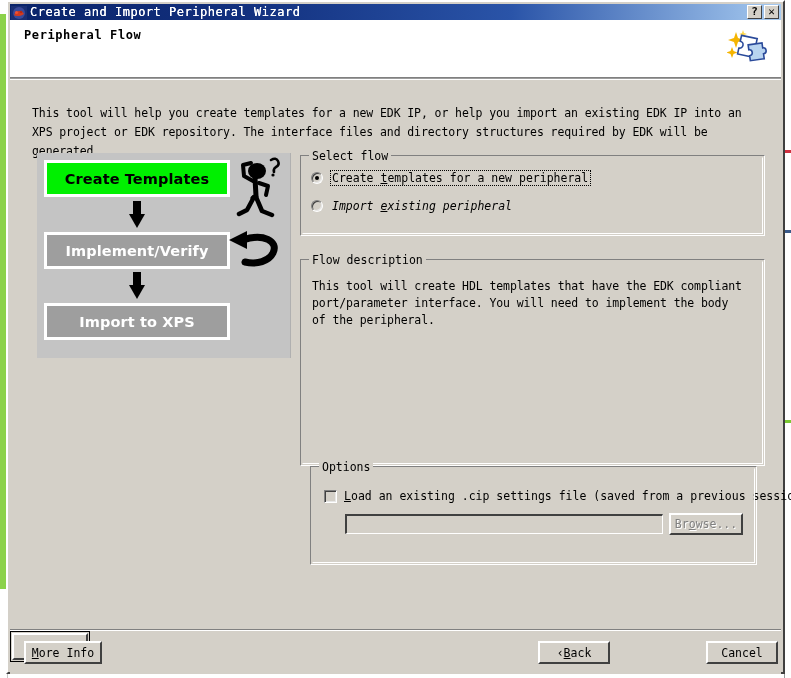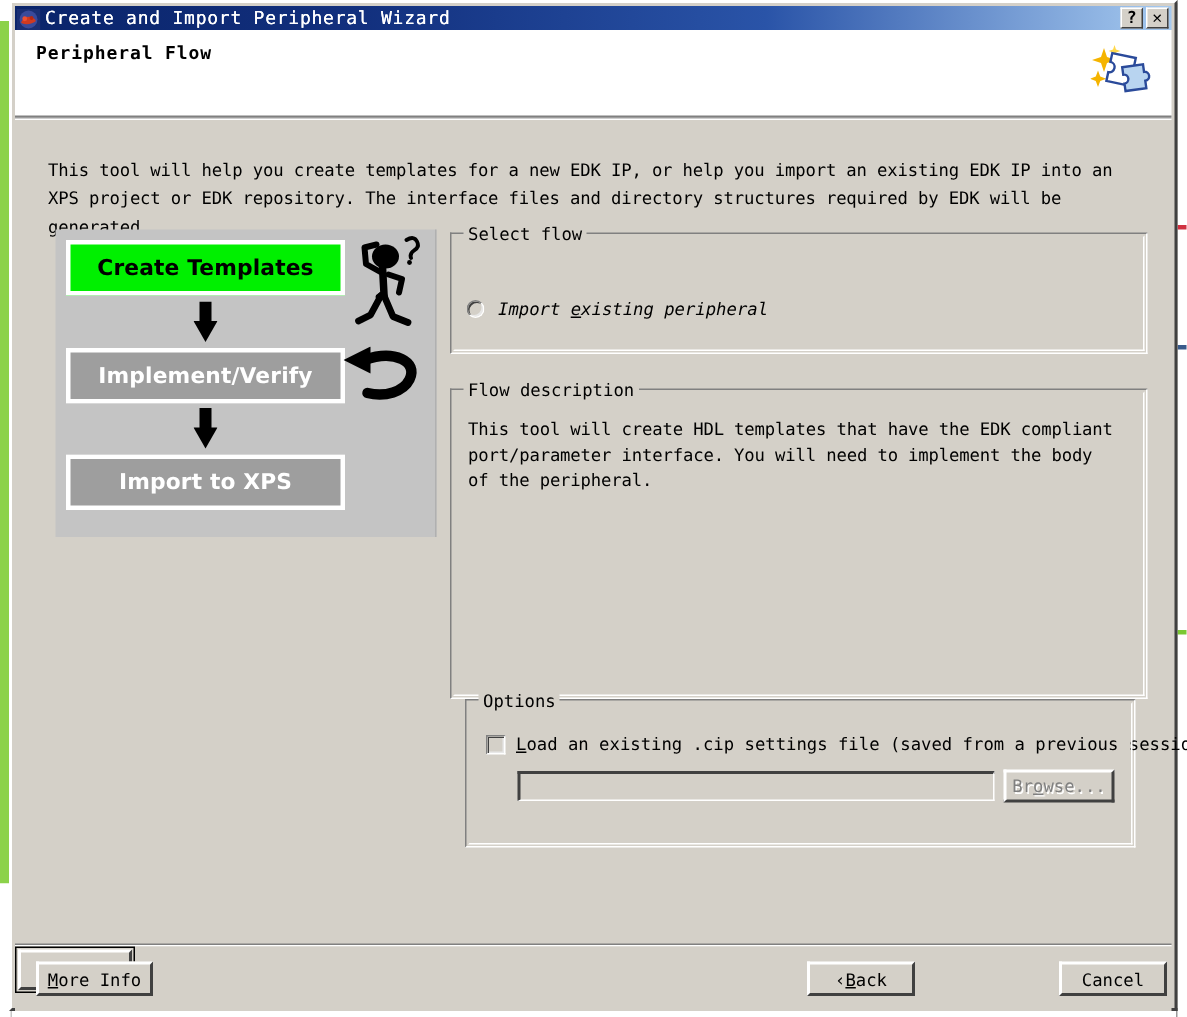--- a/index.html
+++ b/index.html
@@ -532,20 +532,24 @@
         <svg width="52" height="38" viewBox="0 0 52 38" xmlns="http://www.w3.org/2000/svg">
           <path d="M14 9 C34 2, 50 10, 44 22 C40 30, 28 34, 16 31" stroke="#000" stroke-width="7" fill="none" stroke-linecap="round"></path>
           <polygon points="18,0 18,18 0,9" fill="#000"></polygon>
         </svg>
       </div>
     </div>
 
     <div class="groupbox" id="select-flow-group">
       <span class="group-legend">Select flow</span>
 
+      <div class="radio-row" style="top:14px;">
+        <span class="radio-mark checked"></span>
+        <span class="radio-label focused"><span>Create </span><span class="u">t</span><span>emplates for a new peripheral</span></span>
+      </div>
 
       <div class="radio-row" style="top:42px;font-style:italic;">
         <span class="radio-mark"></span>
         <span class="radio-label"><span>Import </span><span class="u">e</span><span>xisting peripheral</span></span>
       </div>
     </div>
 
     <div class="groupbox" id="flow-desc-group">
       <span class="group-legend">Flow description</span>
       <div id="flow-desc-text">This tool will create HDL templates that have the EDK compliant port/parameter interface. You will need to implement the body of the peripheral.</div>

